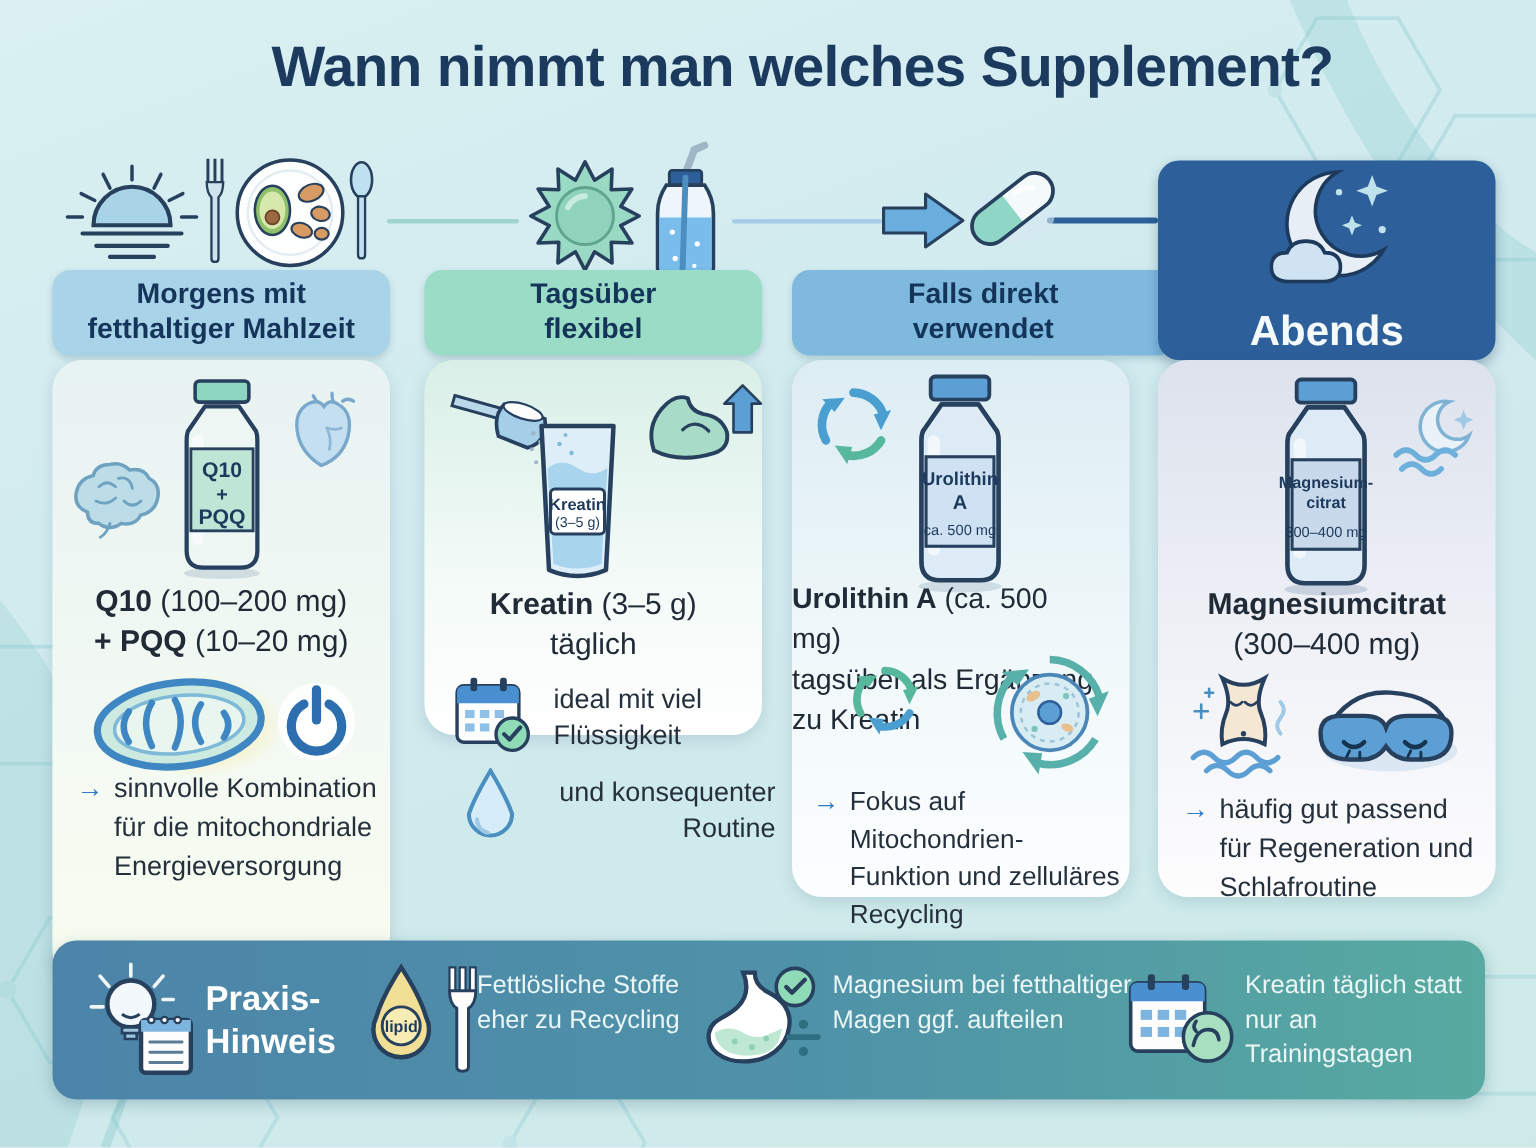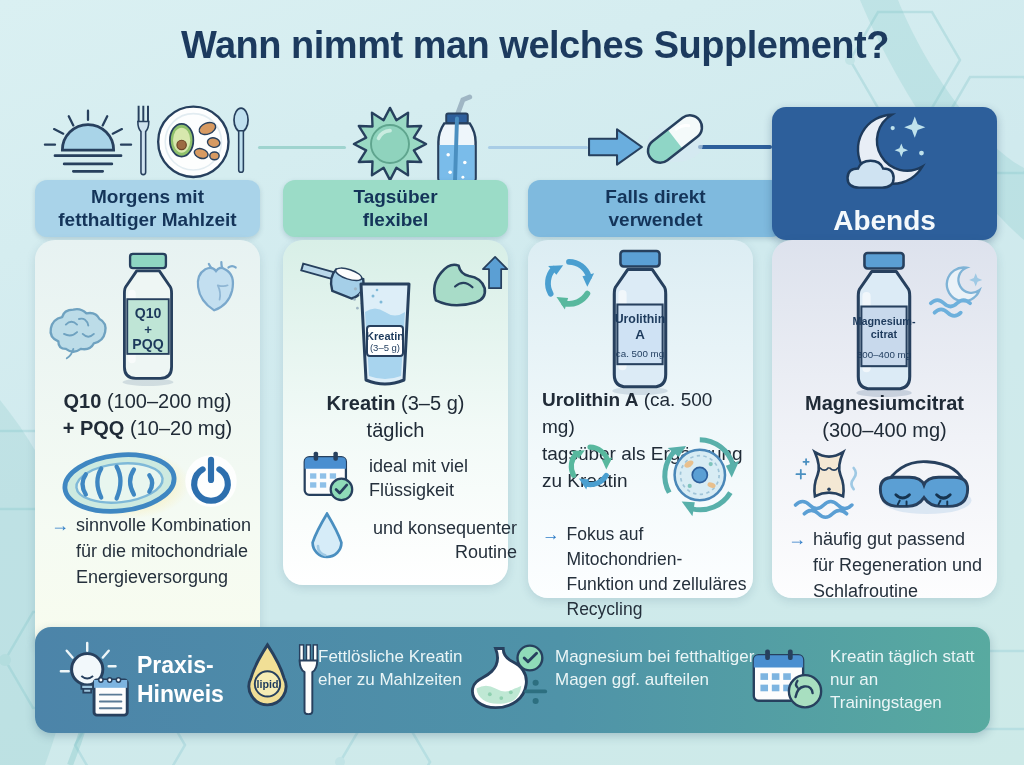--- a/index.html
+++ b/index.html
@@ -15,28 +15,28 @@
     display:flex;align-items:center;justify-content:center;text-align:center;
     font-weight:700;font-size:19px;line-height:1.18;color:#143459;
     box-shadow:0 2px 5px rgba(30,70,100,.18);}
   .abends-box{position:absolute;left:772px;top:107px;width:225px;height:133px;
     background:#2d5f9b;border-radius:14px;z-index:2;box-shadow:0 3px 8px rgba(20,50,90,.3);
     display:flex;flex-direction:column;align-items:center;justify-content:flex-start;}
   .abends-label{color:#f4f9fc;font-weight:700;font-size:28px;margin-top:2px;}
   .card{position:absolute;top:240px;width:225px;border-radius:20px;z-index:2;
     box-shadow:0 3px 10px rgba(40,80,110,.15);}
   .card1{left:35px;height:414px;background:linear-gradient(180deg,#e7f2f2 0%,#f5fbf3 70%,#f8fcee 100%);}
-  .card2{left:283px;height:345px;background:linear-gradient(180deg,#d8efe7 0%,#f2faf7 55%,#ffffff 100%);}
+  .card2{left:283px;height:250px;background:linear-gradient(180deg,#d8efe7 0%,#f2faf7 55%,#ffffff 100%);}
   .card3{left:528px;height:358px;background:linear-gradient(180deg,#dcedf3 0%,#f2f9fb 60%,#fcfeff 100%);}
   .card4{left:772px;height:358px;background:linear-gradient(180deg,#dde2ed 0%,#f0f2f7 55%,#fdfdfe 100%);}
   .in{position:absolute;}
   .dose{position:absolute;left:0;width:100%;text-align:center;font-size:20px;
     line-height:27px;color:#202b37;}
   .dose b{font-weight:700;}
-  .dose-left{text-align:left;padding-left:14px;width:205px;font-size:19px;}
+  .dose-left{text-align:left;width:205px;font-size:19px;}
   .note{position:absolute;display:flex;font-size:18px;line-height:26px;color:#25303c;}
   .note .arr{color:#2e7cc7;font-weight:700;margin-right:7px;flex:0 0 auto;}
   .point-row{position:absolute;display:flex;align-items:flex-start;}
   .point-text{font-size:18px;line-height:24px;color:#25303c;padding-top:4px;}
   .glow{position:absolute;background:radial-gradient(closest-side,rgba(250,228,140,.95),rgba(250,228,140,0) 72%);}
   .connector{position:absolute;width:4px;background:#85c3c0;z-index:1;border-radius:2px;}
   .praxis{position:absolute;left:35px;top:627px;width:955px;height:106px;border-radius:16px;z-index:2;
     background:linear-gradient(90deg,#4c84a9 0%,#4f93a8 55%,#58aaa0 100%);
     box-shadow:0 3px 10px rgba(30,70,100,.25);}
   .praxis-title{position:absolute;left:102px;top:24px;width:118px;font-size:23px;
@@ -430,21 +430,21 @@
       <text x="27" y="48.5" text-anchor="middle" font-size="11" font-weight="bold" fill="#1d3a5c">lipid</text>
       <g>
         <g fill="#fdfdfd" stroke="#27405e" stroke-width="1.5">
           <rect x="60" y="4" width="4" height="17"></rect>
             <rect x="67" y="4" width="4" height="17"></rect>
             <rect x="74" y="4" width="4" height="17"></rect>
         </g>
         <path d="M60 20 h18 q0 9 -5 12 v40 q0 3 -4 3 t-4 -3 v-40 q-5 -3 -5 -12 z" fill="#fdfdfd" stroke="#27405e" stroke-width="2"></path>
       </g>
     </svg>
-    <div class="tip-text" style="left:283px;top:18px;width:148px;">Fettlösliche Kreatin eher zu Mahlzeiten</div>
+    <div class="tip-text" style="left:283px;top:18px;width:148px;">Fettlösliche Stoffe eher zu Recycling</div>
 
     <svg class="in" style="left:430px;top:14px;" width="84" height="76" viewBox="0 0 88 76">
       <path d="M32 6 C36 16 34 24 28 30 C20 38 10 38 8 48 C6 60 18 68 32 68 C50 68 62 58 64 44 C66 32 58 24 50 20 C44 17 40 12 40 6 Z" fill="#ffffff" stroke="#27405e" stroke-width="3"></path>
       <path d="M12 48 q10 -6 20 0 t20 0 q3 -1 7 -3 C57 60 48 64 34 64 C22 64 13 58 12 48 Z" fill="#bfe8d4"></path>
       <g fill="#8fd0b0">
           <circle cx="26" cy="54" r="2"></circle>
           <circle cx="38" cy="58" r="2"></circle>
           <circle cx="48" cy="52" r="2"></circle>
         </g>
       <circle cx="68" cy="16" r="13" fill="#8fdbb8" stroke="#27405e" stroke-width="2.5"></circle>

